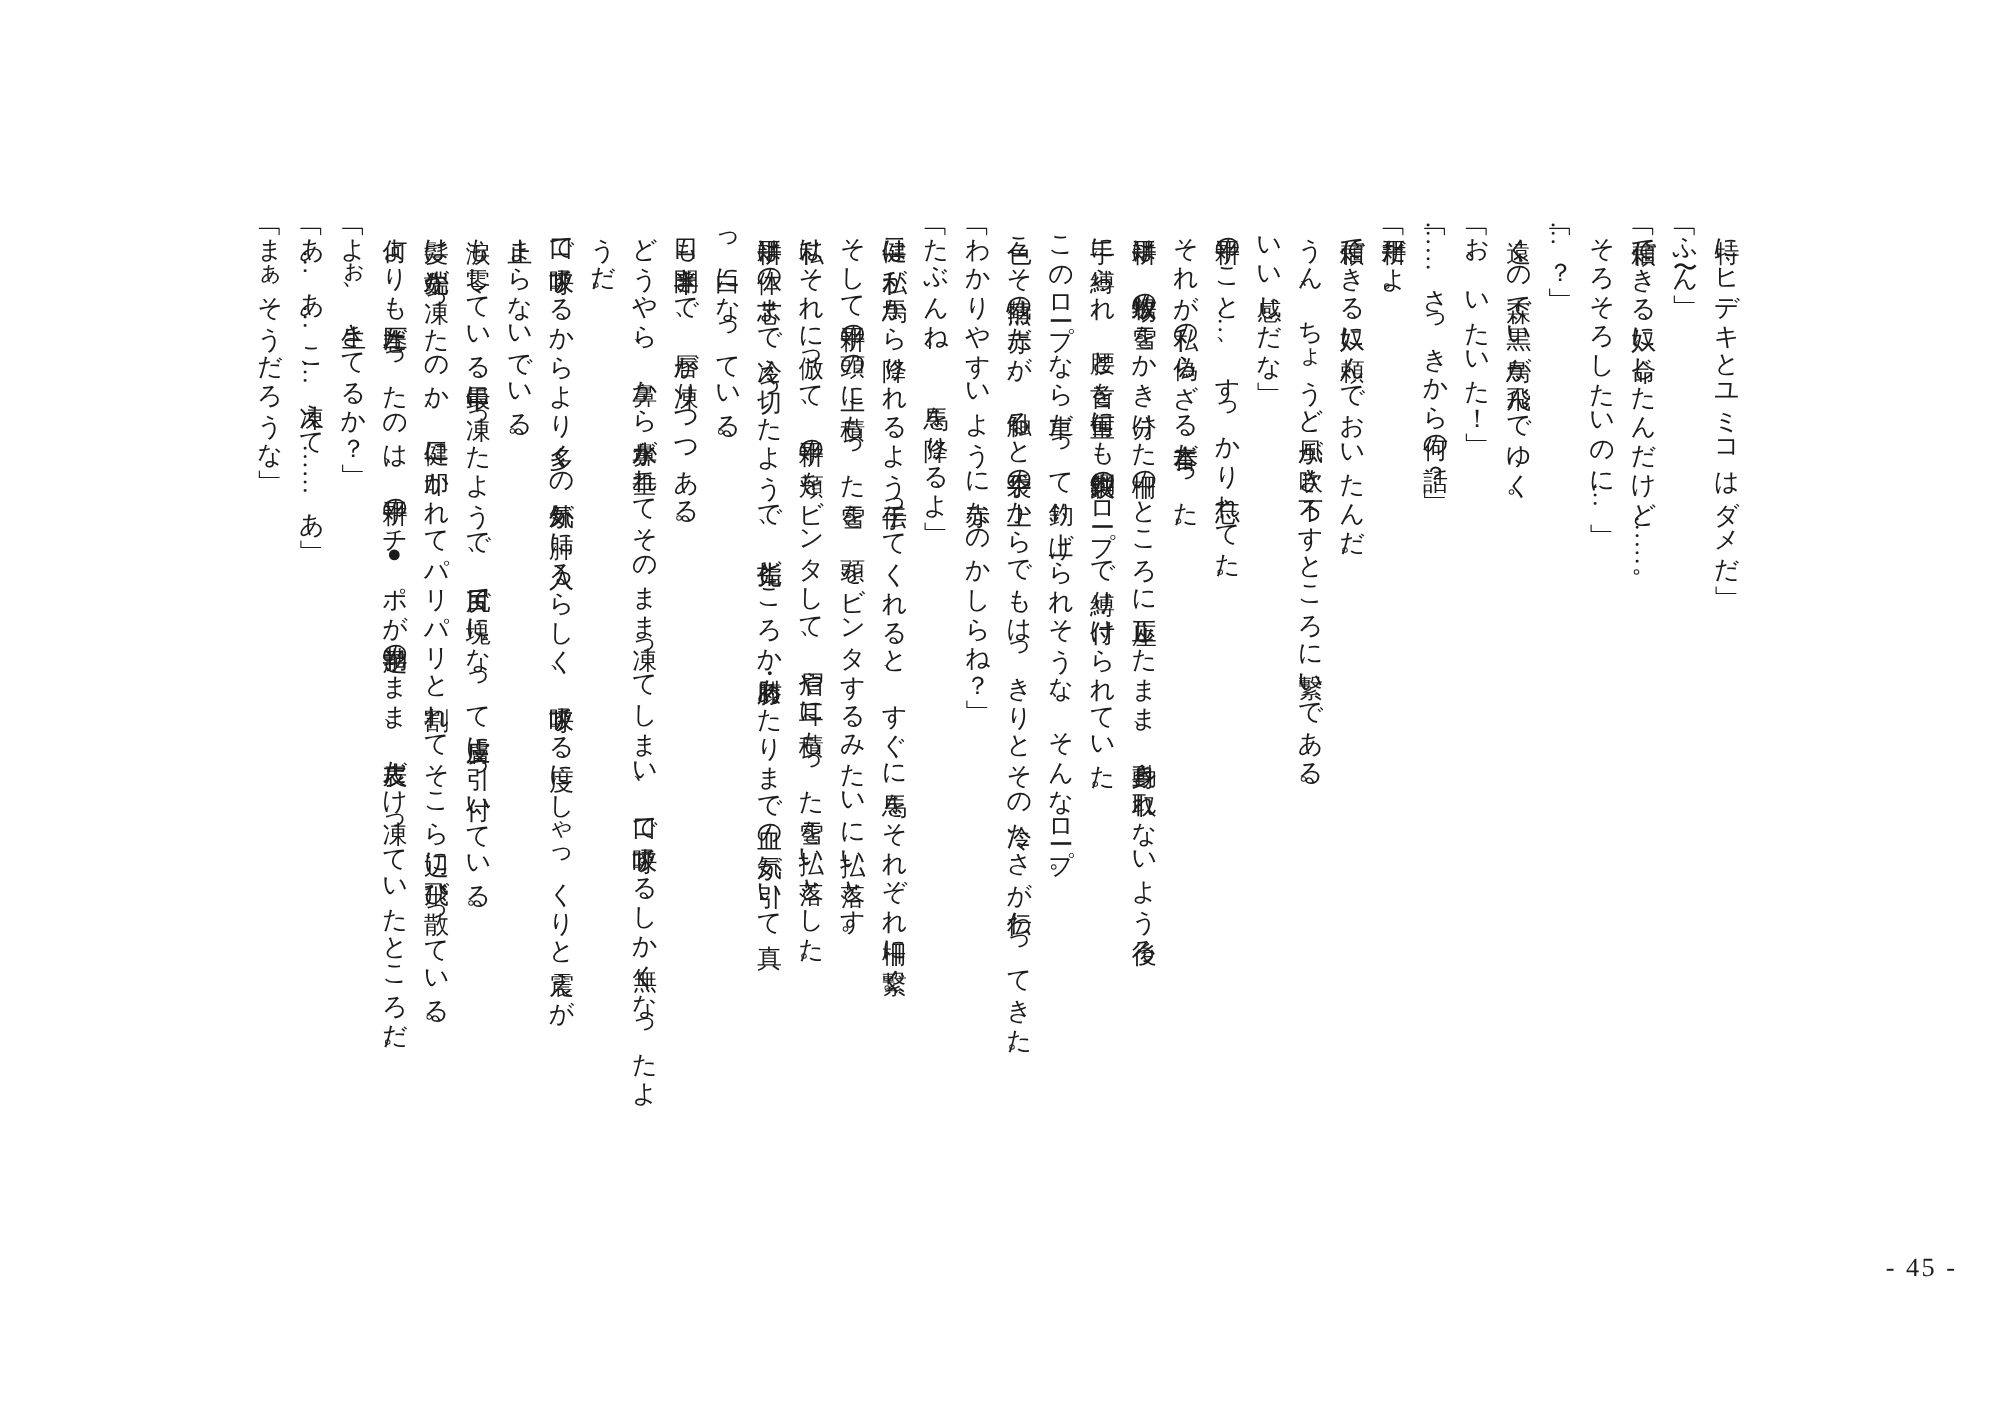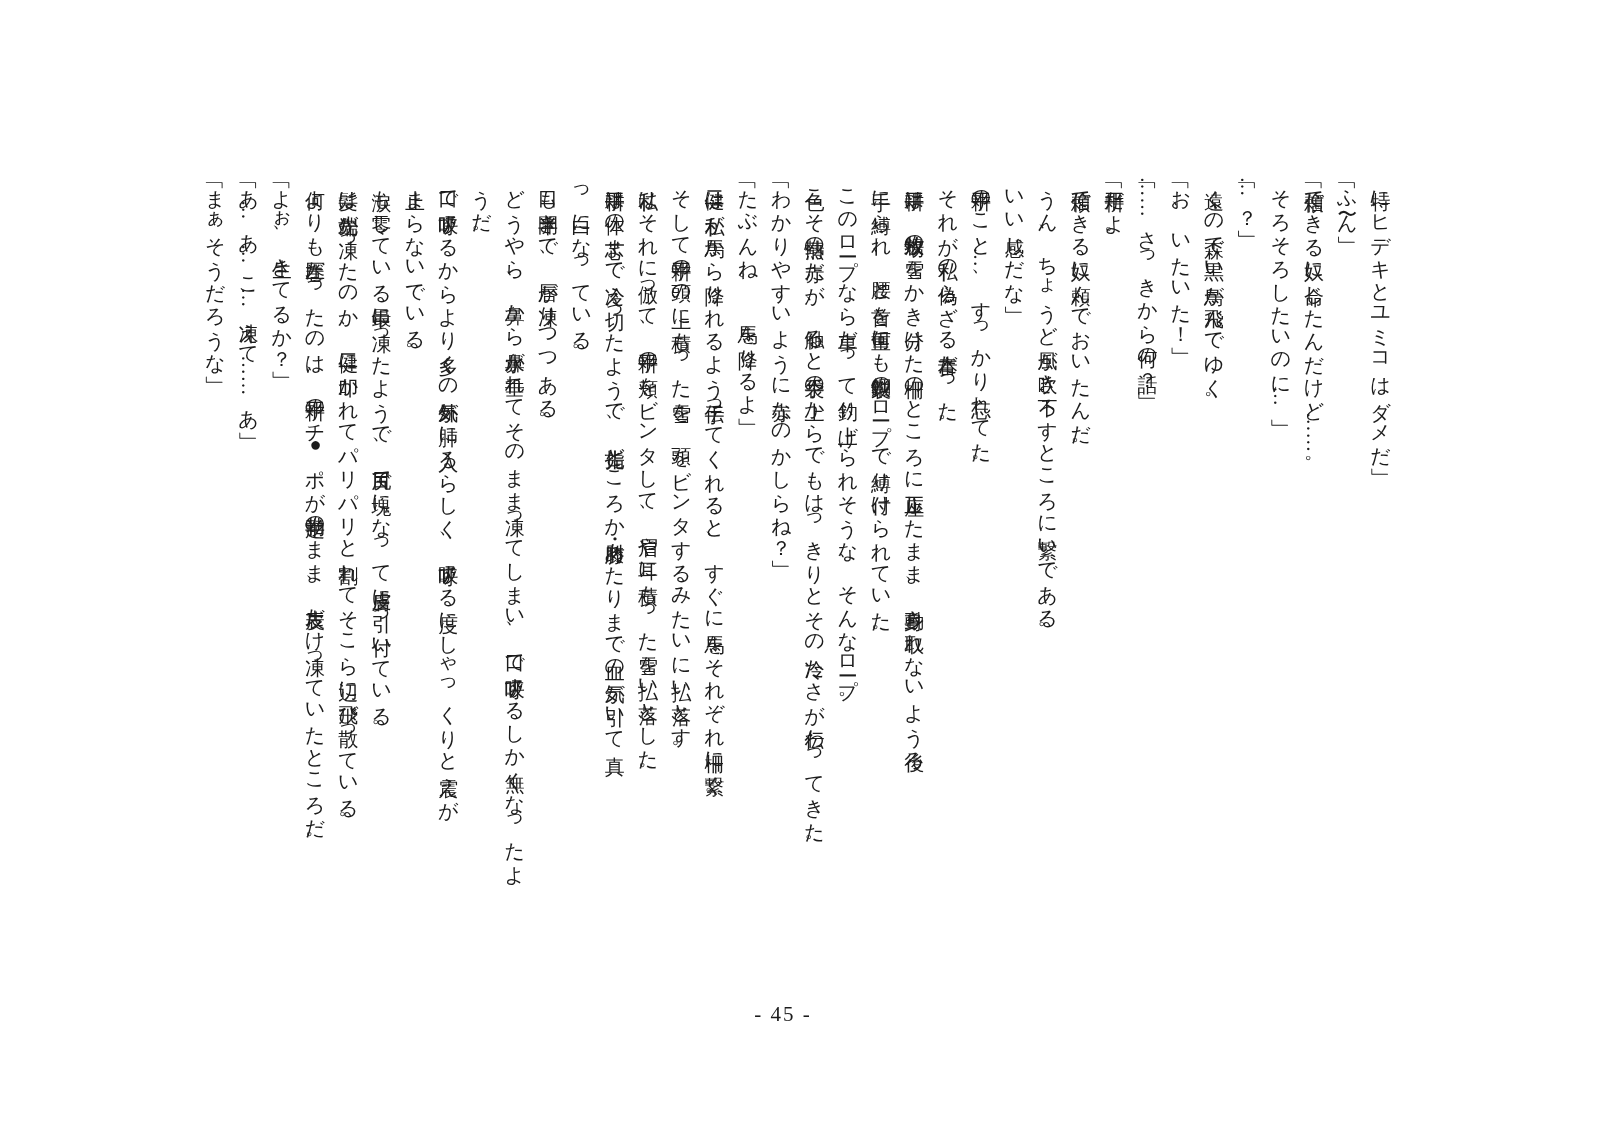--- a/index.html
+++ b/index.html
@@ -33,21 +33,21 @@
     white-space: nowrap;
   }
   .text-line {
     display: block;
   }
   .page-number {
     position: absolute;
     top: 1002px;
     left: 0;
     width: 1566px;
-    text-align: center;
+    text-align: right;
     font-size: 21px;
     color: #1c1c1c;
     letter-spacing: 2px;
   }
 </style>
 </head>
 <body style="background: rgb(255, 255, 255);">
 
 <div class="page">
   <div class="text-block" id="text-block" style="color: rgb(28, 28, 28);">

